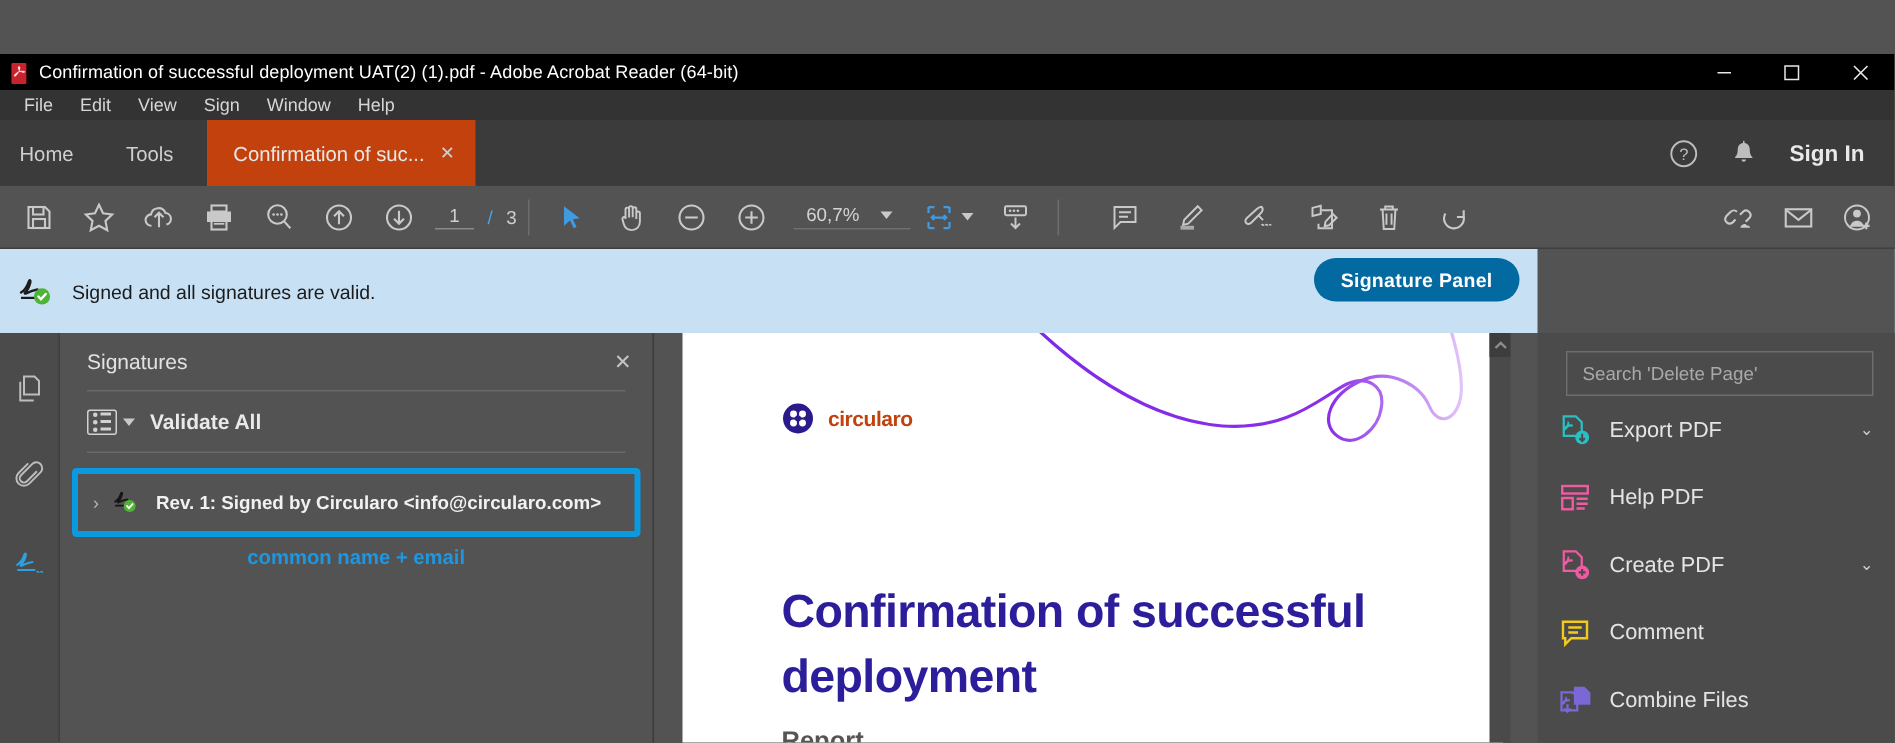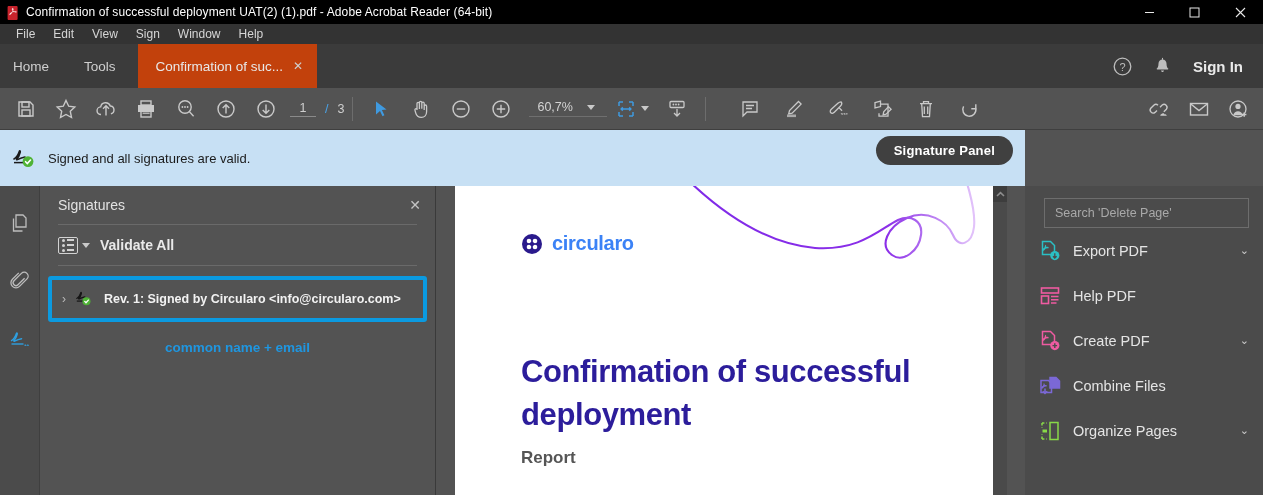--- a/index.html
+++ b/index.html
@@ -10,20 +10,21 @@
     color:#d8d8d8;
     font-size:13px;
     -webkit-font-smoothing: antialiased;
   }
   #app { position:relative; width:1263px; height:495px; }
 
   
   .titlebar{
     height:24px; background:#000; display:flex; align-items:center;
     position:relative;
+    margin-top:36px;
   }
   .tb-icon{ width:26px; display:flex; justify-content:center; align-items:center; }
   .tb-title{ color:#fff; font-size:12px; letter-spacing:.1px; white-space:nowrap; }
   .wincontrols{ position:absolute; right:0; top:0; height:24px; display:flex; }
   .wc{ width:45px; height:24px; display:flex; align-items:center; justify-content:center;
        color:#e6e6e6; font-size:12px; }
   .wc:last-child{ width:46px; }
 
   
   .menubar{ height:20px; background:#333333; display:flex; align-items:center; padding-left:7px; }
@@ -68,21 +69,21 @@
   .toolbar-right{ position:absolute; right:4px; top:0; height:42px; display:flex; align-items:center; }
 
   
   .banner{
     height:56px; background:#c7e0f4; display:flex; align-items:center;
     position:relative; padding-left:10px;
   }
   .banner-txt{ color:#1b1b1b; font-size:13px; margin-left:12px; }
   .sigpanel-btn{
     position:absolute; right:250px; top:6px;
-    background:#404040; color:#fff; font-size:13px; font-weight:bold;
+    background:#0369a1; color:#fff; font-size:13px; font-weight:bold;
     padding:7px 18px; border-radius:16px; letter-spacing:.2px;
   }
   .banner-fill{ position:absolute; right:0; top:0; bottom:0; width:238px; background:#535353; }
 
   
   .main{ display:flex; height:323px; }
 
   .railbar{ width:40px; background:#4b4b4b; border-right:1px solid #3f3f3f;
             display:flex; flex-direction:column; align-items:center; padding-top:20px; gap:24px; }
   .rail-ic{ width:34px; height:34px; display:flex; align-items:center; justify-content:center; }
@@ -109,30 +110,30 @@
     position:absolute; left:0; top:0; right:0; height:46px;
     border:4px solid #0b9ae0; border-radius:3px; pointer-events:none;
   }
   .sigrow{
     height:46px; display:flex; align-items:center; gap:8px; padding-left:14px;
     color:#f2f2f2; font-size:12.5px; font-weight:bold;
   }
   .expander{ color:#b9b9b9; font-size:12px; font-weight:normal; }
   .annot-label{
     text-align:center; color:#1f96e0; font-weight:bold; font-size:13.5px;
-    margin-top:18px;
+    margin-top:6px;
   }
 
   
   .docarea{ flex:1; background:#535353; position:relative; overflow:hidden; }
   .page{ position:absolute; left:19px; top:0; width:547px; height:323px; background:#fff; overflow:hidden; }
   .swirl{ position:absolute; left:0; top:-35px; width:547px; height:140px; }
   .logo{ position:absolute; left:66px; top:46px; display:flex; align-items:center; gap:9px; }
   .logo-mark{ width:22px; height:22px; }
-  .logo-txt{ color:#3b82f6; font-size:20px; font-weight:bold; letter-spacing:-.3px; }
+  .logo-txt{ color:#c2410c; font-size:14px; font-weight:bold; letter-spacing:-.3px; }
   .doc-h1{
     position:absolute; left:66px; top:165px; width:420px;
     color:#2c1d9b; font-size:31px; font-weight:bold; line-height:1.38; letter-spacing:-.4px;
   }
   .doc-sub{ position:absolute; left:66px; top:262px; color:#555; font-size:17px; font-weight:bold; }
 
   .vscroll{ position:absolute; right:18px; top:0; width:14px; height:323px; background:#4a4a4a; }
   .vscroll-up{ height:16px; background:#3d3d3d; display:flex; align-items:center; justify-content:center; }
 
   
@@ -530,20 +531,30 @@
               <path d="M3.5 1.5h8l4 4v9h-12z"></path>
               <path d="M6 5.5c.8 0 .6 1.6-.3 3-.7 1.1-1.4 1.7-1.6 1.5-.3-.3.4-1.1 1.6-1.7 1.3-.6 3-.8 3.8-.5"></path>
               <circle cx="15.8" cy="15.6" r="4.6" fill="#ef5ba1" stroke="none"></circle>
               <path d="M15.8 13.3v4.6M13.5 15.6h4.6" stroke="#4b4b4b" stroke-width="1.4"></path>
             </svg>
         </span>
         <span class="tool-lbl">Create PDF</span>
         <span class="chev">⌄</span>
       </div>
 
+      <div class="tool-item">
+        <span class="tool-ic">
+          <svg width="22" height="22" viewBox="0 0 22 22" fill="none" stroke="#f2cb1d" stroke-width="1.6">
+              <path d="M3 3.5h16v11H8.5L4.5 18.5V14.5H3z"></path>
+              <path d="M6.5 7.3h9M6.5 10.7h6.5"></path>
+            </svg>
+        </span>
+        <span class="tool-lbl">Comment</span>
+        <span class="chev hidden"></span>
+      </div>
 
       <div class="tool-item">
         <span class="tool-ic">
           <svg width="22" height="22" viewBox="0 0 22 22" fill="none" stroke="#7b68d6" stroke-width="1.5">
               <path d="M11 2.5h6l3.5 3.5v7h-9.5z" fill="#7b68d6"></path>
               <path d="M2 5.5h7.5l3 3v9H2z"></path>
               <path d="M4.6 9c.7 0 .5 1.4-.3 2.6-.6 1-1.2 1.5-1.4 1.3-.2-.2.4-1 1.4-1.5 1.1-.5 2.6-.7 3.3-.4"></path>
               <path d="M6 13.5v5M3.8 16.3L6 18.5l2.2-2.2"></path>
             </svg>
         </span>

